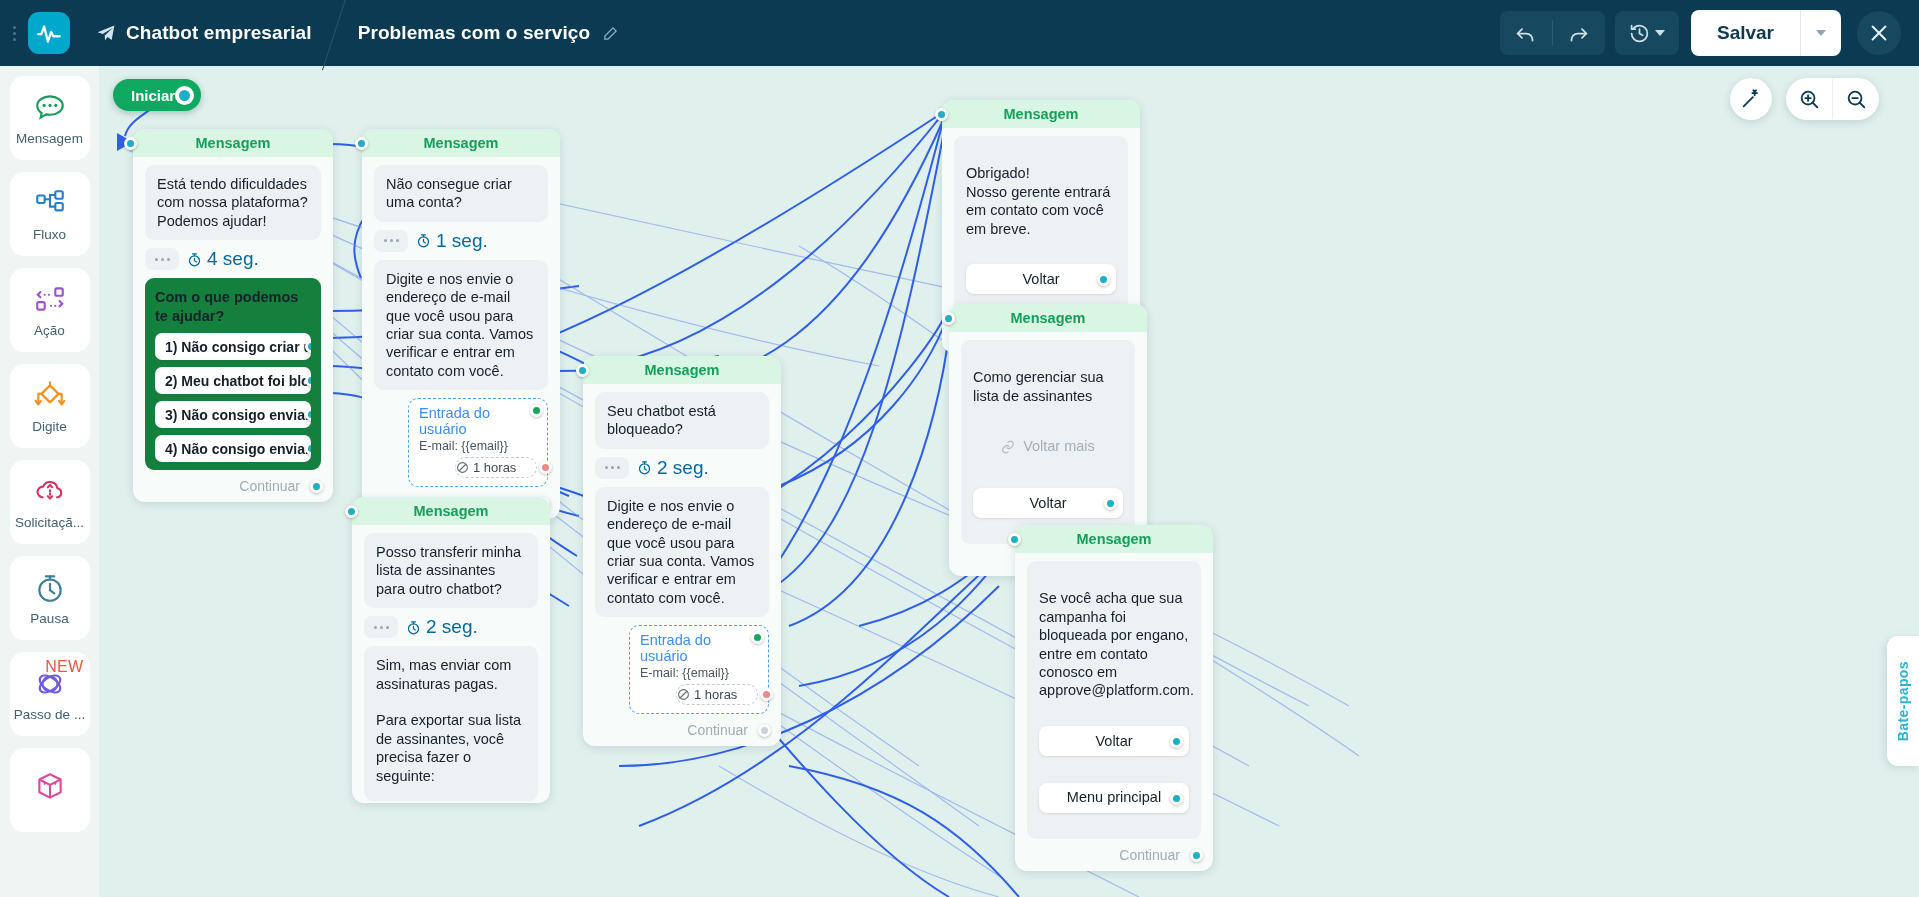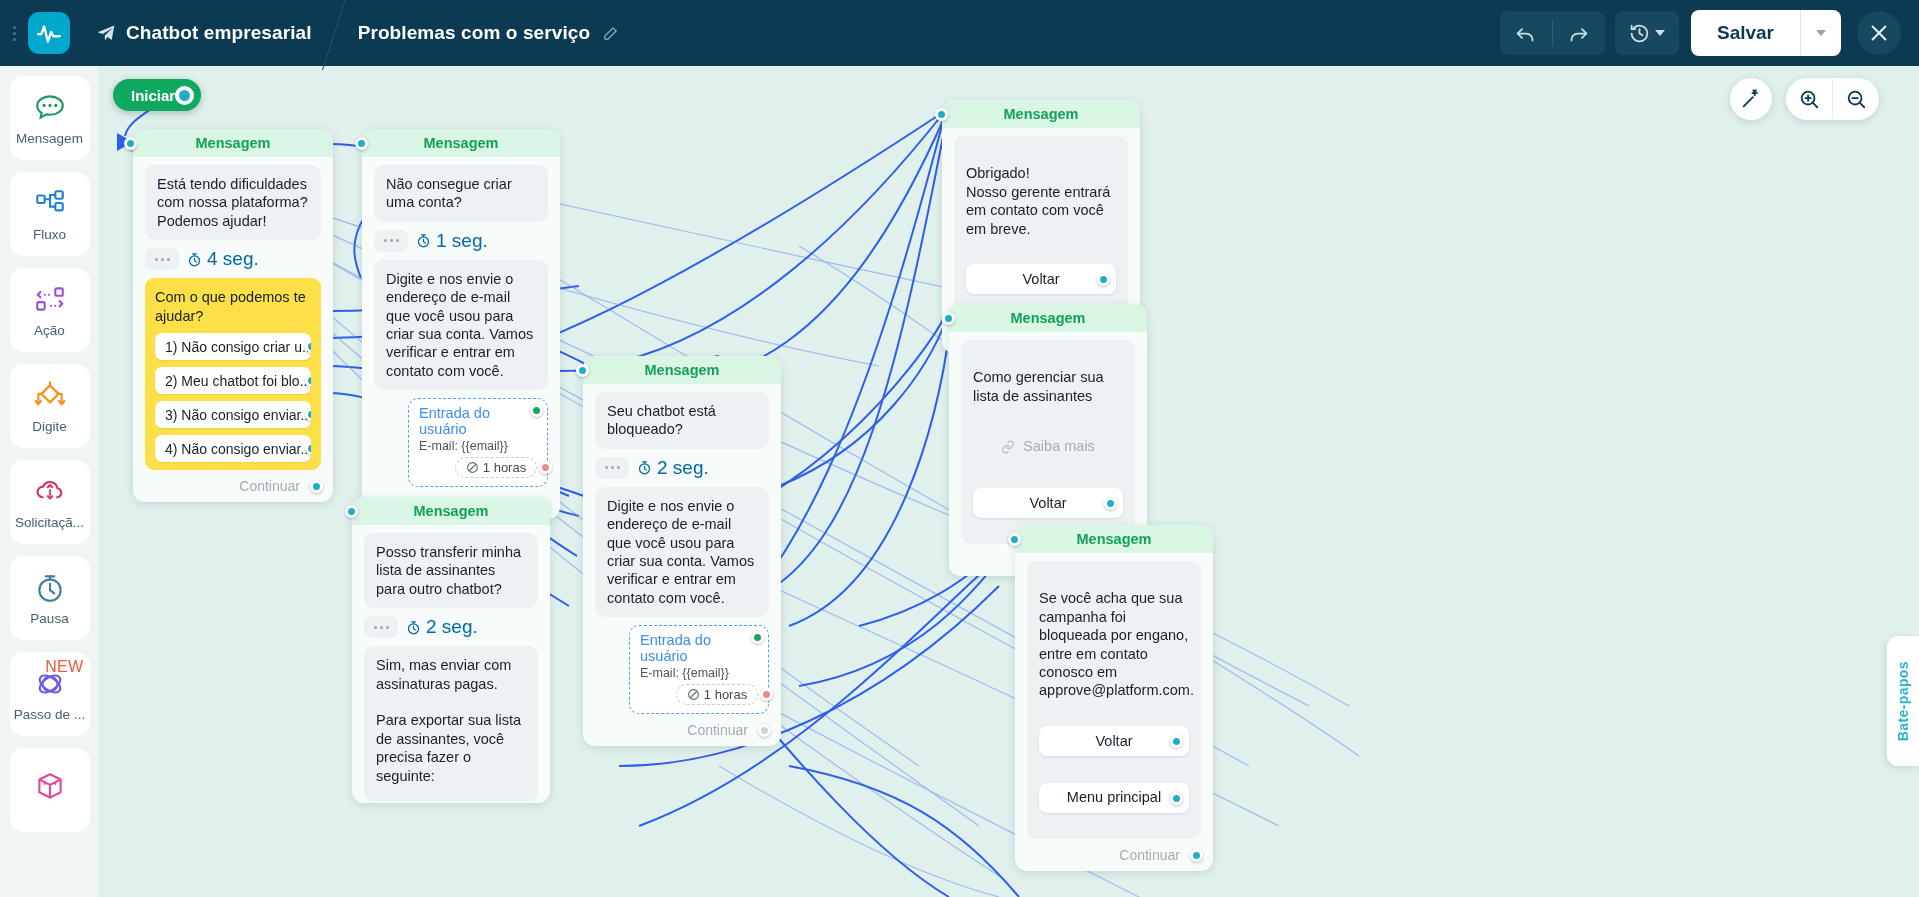--- a/index.html
+++ b/index.html
@@ -121,21 +121,21 @@
   }
   .delay-row { display: flex; align-items: center; gap: 8px; margin: 8px 0; }
   .delay-dots {
     background: #eef1f3; border-radius: 7px; width: 34px; height: 22px;
     display: flex; align-items: center; justify-content: center; gap: 3px;
   }
   .delay-dots i { width: 3px; height: 3px; border-radius: 50%; background: #9aa7b0; }
   .delay-txt { display: flex; align-items: center; gap: 5px; color: #0369a1; font-size: 19px; text-align: center; }
   .delay-txt svg { width: 15px; height: 15px; }
 
-  .qbox { background: #fde047; border-radius: 9px; padding: 10px 10px 8px 10px; }
+  .qbox { background: #15803d; border-radius: 9px; padding: 10px 10px 8px 10px; font-weight: bold; }
   .qbox .qtext { font-size: 14.5px; line-height: 1.27; color: #16202a; margin-bottom: 8px; }
   .opt {
     position: relative; background: #fff; border-radius: 7px; height: 27px;
     display: flex; align-items: center; padding: 0 24px 0 10px; margin-bottom: 7px;
     font-size: 14px; color: #16202a; white-space: nowrap; overflow: hidden;
     box-shadow: 0 1px 2px rgba(16,60,80,.10); cursor: pointer;
   }
   .opt:last-child { margin-bottom: 0; }
 
   .btn-row {
@@ -169,21 +169,21 @@
   
   .uinput {
     border: 1.5px dashed #4f9ff0; border-radius: 10px; background: #fff;
     padding: 6px 10px 8px 10px; margin: 8px 0 0 auto; width: 140px; position: relative;
   }
   .uinput .ui-title { color: #3d8ef0; font-size: 14.5px; padding-right: 16px; }
   .uinput .ui-field { font-size: 12.5px; color: #4a5560; margin-top: 2px; }
   .uinput .ui-timer {
     margin-top: 4px; margin-left: auto; width: 82px; height: 21px;
     border: 1px dashed #c3ccd3; border-radius: 11px;
-    display: flex; align-items: center; justify-content: center; gap: 4px;
+    display: flex; align-items: center; gap: 4px;
     font-size: 13px; color: #3f4a54; position: relative;
   }
   .uinput .ui-timer svg { width: 13px; height: 13px; color: #5d6b75; }
   .ui-dot-green { position: absolute; right: 4px; top: 5px; }
   .ui-dot-red { position: absolute; right: -16px; top: 3px; }
 
   
   .start-chip {
     position: absolute; left: 14px; top: 13px; height: 32px; background: #0fa860;
     border-radius: 17px; display: flex; align-items: center; gap: 0;
@@ -577,21 +577,21 @@
       <span class="dot dot-in" style="left:-7px;"></span>
       <div class="node-head">Mensagem</div>
       <div class="node-body">
         <div class="bubble" style="padding-bottom:8px;">
           <div>Como gerenciar sua lista de assinantes</div>
           <div class="btn-row btn-disabled">
             <svg viewBox="0 0 24 24" fill="none" stroke="currentColor" stroke-width="2" stroke-linecap="round">
                 <path d="M10 13a5 5 0 007 0l3-3a5 5 0 00-7-7l-1 1"></path>
                 <path d="M14 11a5 5 0 00-7 0l-3 3a5 5 0 007 7l1-1"></path>
               </svg>
-            <span>Saiba mais</span>
+            <span>Voltar mais</span>
           </div>
           <div class="btn-row">
             <span>Voltar</span>
             <span class="dot" style="right:6px; top:9px;"></span>
           </div>
         </div>
       </div>
       <div class="continue">
         <span>Continuar</span>
         <span class="dot" style="position:relative; right:-4px; top:0;"></span>

